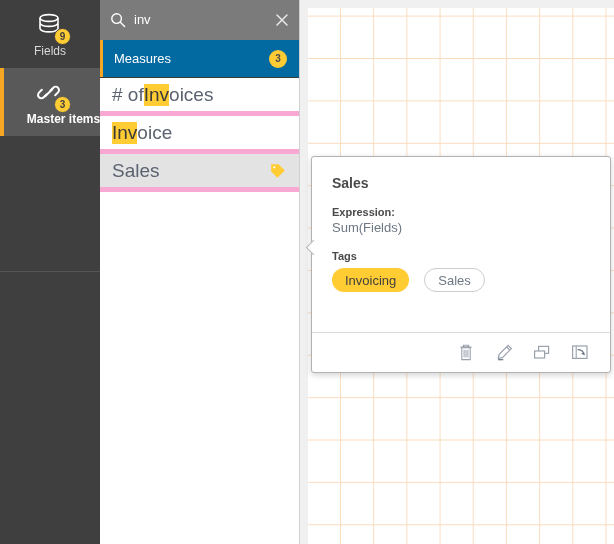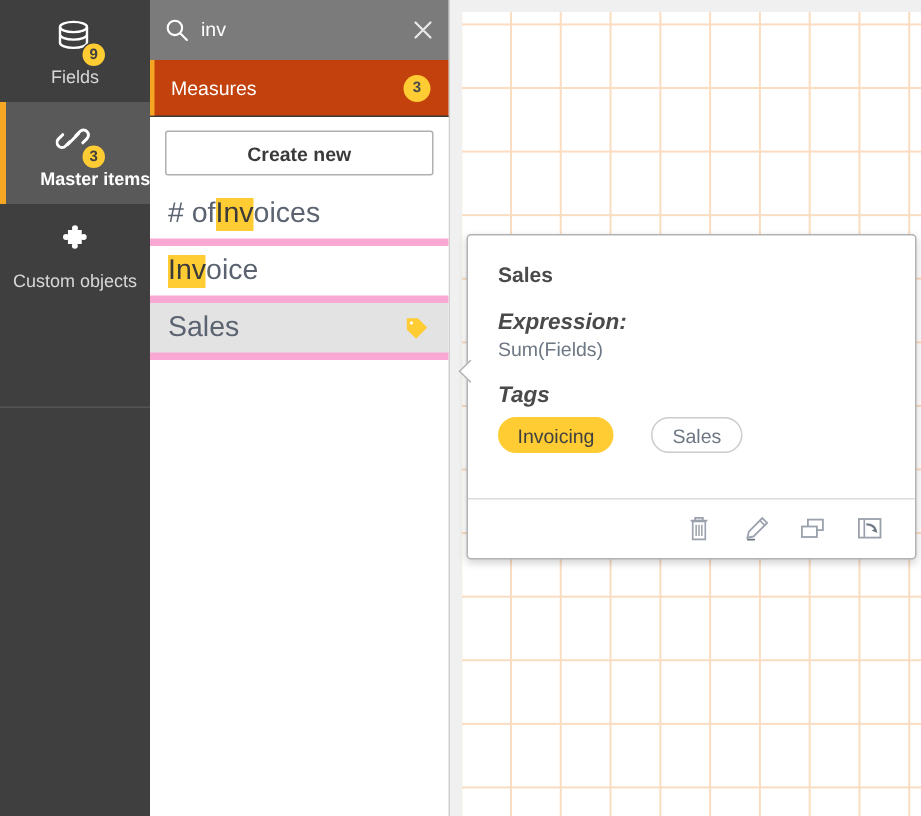--- a/index.html
+++ b/index.html
@@ -108,21 +108,21 @@
     color: #e4e4e4;
     display: flex;
     align-items: center;
     padding: 0 14px;
     font-size: 13px;
     position: relative;
     cursor: pointer;
     border-bottom: 1px solid #3a3a3a;
   }
   .group-row.selected {
-    background: #c2410c;
+    background: #0369a1;
     color: #ffffff;
   }
   .group-row.selected::before {
     content: "";
     position: absolute;
     left: 0; top: 0; bottom: 0;
     width: 3px;
     background: #f5a623;
   }
   .group-row .group-badge {
@@ -222,32 +222,31 @@
     transform: rotate(45deg);
   }
   .popover-body { padding: 18px 20px 0 20px; }
   .pop-title {
     font-size: 14px;
     font-weight: bold;
     color: #4a4a4a;
     margin-bottom: 15px;
   }
   .pop-label {
-    font-size: 15px;
+    font-size: 11px;
     font-weight: bold;
     color: #4a4a4a;
     margin-bottom: 2px;
-    font-style: italic;
   }
   .pop-value {
     font-size: 13px;
     color: #6d7784;
     margin-bottom: 15px;
   }
-  .tag-list { display: flex; gap: 25px; margin-top: 6px; }
+  .tag-list { display: flex; gap: 15px; margin-top: 6px; }
   .tag-pill {
     height: 24px;
     padding: 0 13px;
     border-radius: 12px;
     font-size: 13px;
     display: flex; align-items: center;
     cursor: pointer;
   }
   .tag-pill.filled { background: #ffcc33; color: #3f3f3f; }
   .tag-pill.outline { background: #ffffff; border: 1px solid #cccccc; color: #6d7784; }
@@ -292,28 +291,20 @@
             <path d="M13.5 9.5l2.8-2.8a3.3 3.3 0 014.7 4.7l-2.8 2.8"></path>
             <path d="M8.2 15.3l7.1-7.1"></path>
           </g>
         </svg>
         <span class="badge">3</span>
       </div>
       <div class="rail-label">Master items</div>
     </div>
 
 
-    <div class="rail-item">
-      <div class="rail-icon-wrap">
-        <svg width="24" height="24" viewBox="0 0 24 24">
-          <path d="M10 3.2a2 2 0 014 0 2 2 0 01-.4 1.2h2.9v3a2 2 0 011.3-.4 2 2 0 010 4 2 2 0 01-1.3-.4v3h-3a2 2 0 01.4 1.3 2 2 0 01-4 0 2 2 0 01.4-1.3h-3v-3a2 2 0 01-1.3.4 2 2 0 010-4 2 2 0 011.3.4v-3h2.9A2 2 0 0110 3.2z" fill="#ffffff"></path>
-        </svg>
-      </div>
-      <div class="rail-label">Custom objects</div>
-    </div>
 
     <div class="rail-divider" style="top:271px;"></div>
   </div>
 
   <div class="panel">
 
     <div class="search-bar">
       <span class="icon-btn">
         <svg width="16" height="16" viewBox="0 0 16 16">
           <circle cx="6.6" cy="6.6" r="4.8" fill="none" stroke="#ffffff" stroke-width="1.4"></circle>
@@ -327,23 +318,20 @@
         </svg>
       </span>
     </div>
 
 
     <div class="group-row selected">
       <span>Measures</span>
       <span class="group-badge">3</span>
     </div>
 
-    <div class="createnew-wrap">
-      <button class="createnew-btn">Create new</button>
-    </div>
 
     <div class="asset-list">
 
       <div class="asset-item">
         <span># of </span>
           <span class="hl">Inv</span>
           <span>oices</span>
       </div>
 
       <div class="asset-item">

